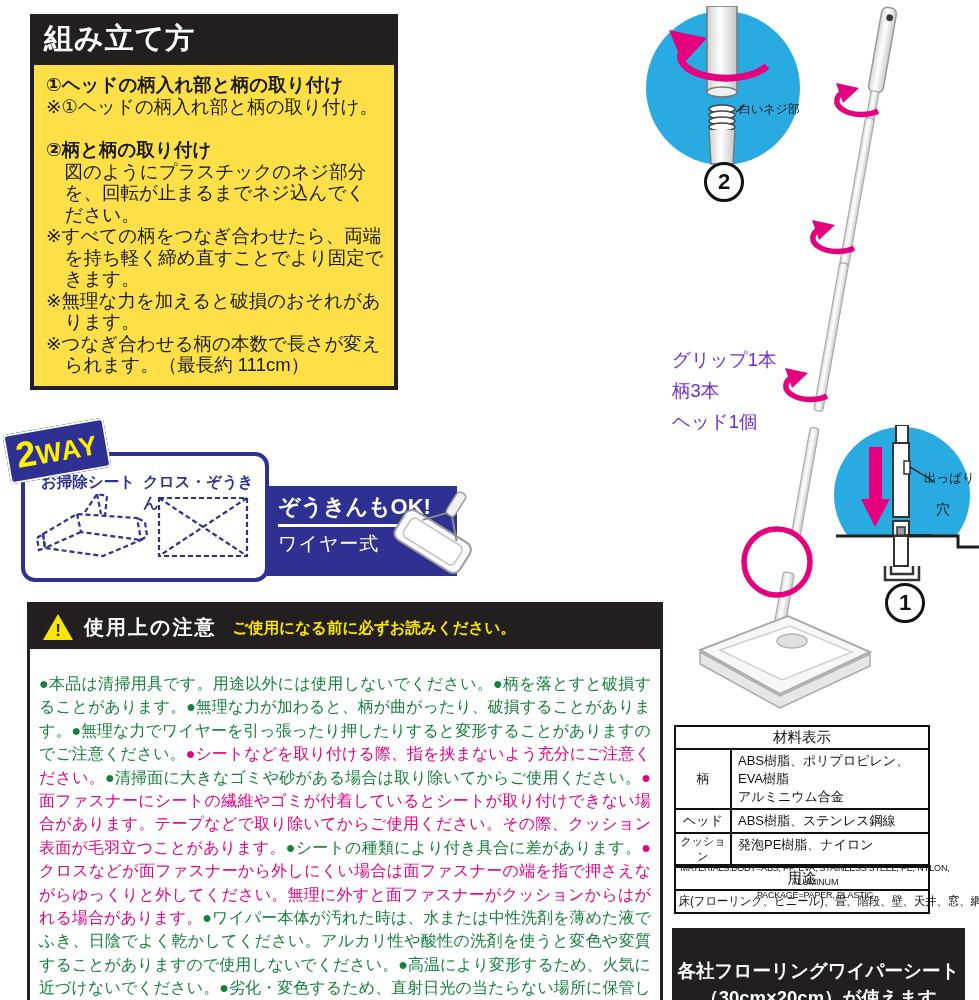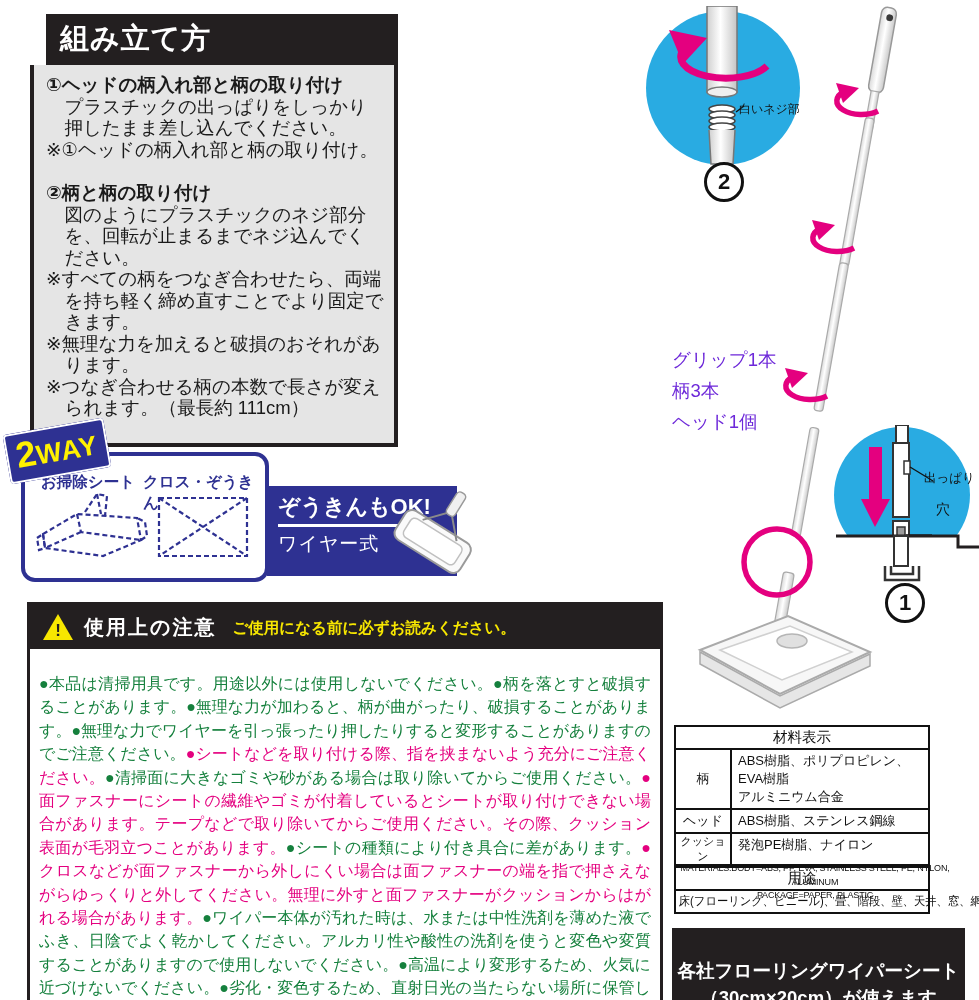--- a/index.html
+++ b/index.html
@@ -2,23 +2,23 @@
 <html><head>
 <meta charset="utf-8">
 <style>
   html,body{margin:0;padding:0;background:#fff;}
   .page{position:relative;width:979px;height:1000px;background:#fff;overflow:hidden;
         font-family:"Liberation Sans","DejaVu Sans",sans-serif;color:#1a1a1a;}
 
   
   .asm{position:absolute;left:30px;top:14px;width:368px;}
   .asm-header{background:#231f20;color:#fff;font-weight:bold;font-size:29px;
-              padding:5px 14px 6px 14px;letter-spacing:1px;margin-left:16px;}
-  .asm-body{border:4px solid #231f20;border-top:none;background:#e5e5e5;
-            padding:9px 10px 24px 12px;font-size:18.5px;line-height:21.5px;}
+              padding:5px 14px 6px 14px;letter-spacing:1px;}
+  .asm-body{border:4px solid #231f20;border-top:none;background:#fde047;
+            padding:9px 10px 10px 12px;font-size:18.5px;line-height:21.5px;}
   .asm-body p{margin:0;}
   .asm-body .t{font-weight:bold;}
   .asm-body .b{padding-left:1em;}
   .asm-body .n{padding-left:1em;text-indent:-1em;}
   .asm-body .gap{margin-top:22px;}
 
   
   .twoway-box{position:absolute;left:21px;top:452px;width:240px;height:122px;
               border:4px solid #2e3192;border-radius:14px;background:#fff;}
   .twoway-badge{position:absolute;left:6px;top:426px;background:#2e3192;color:#fff100;
@@ -82,21 +82,20 @@
 <body>
 
 <div class="page">
 
   <section class="asm">
     <div class="asm-header">
       <span>組み立て方</span>
     </div>
     <div class="asm-body">
       <p class="t">①ヘッドの柄入れ部と柄の取り付け</p>
-      <p class="b">プラスチックの出っぱりをしっかり押したまま差し込んでください。</p>
       <p class="n">※①ヘッドの柄入れ部と柄の取り付け。</p>
       <p class="t gap">②柄と柄の取り付け</p>
       <p class="b">図のようにプラスチックのネジ部分を、回転が止まるまでネジ込んでください。</p>
       <p class="n">※すべての柄をつなぎ合わせたら、両端を持ち軽く締め直すことでより固定できます。</p>
       <p class="n">※無理な力を加えると破損のおそれがあります。</p>
       <p class="n">※つなぎ合わせる柄の本数で長さが変えられます。（最長約 111cm）</p>
     </div>
   </section>
 
   <div class="twoway-box">

